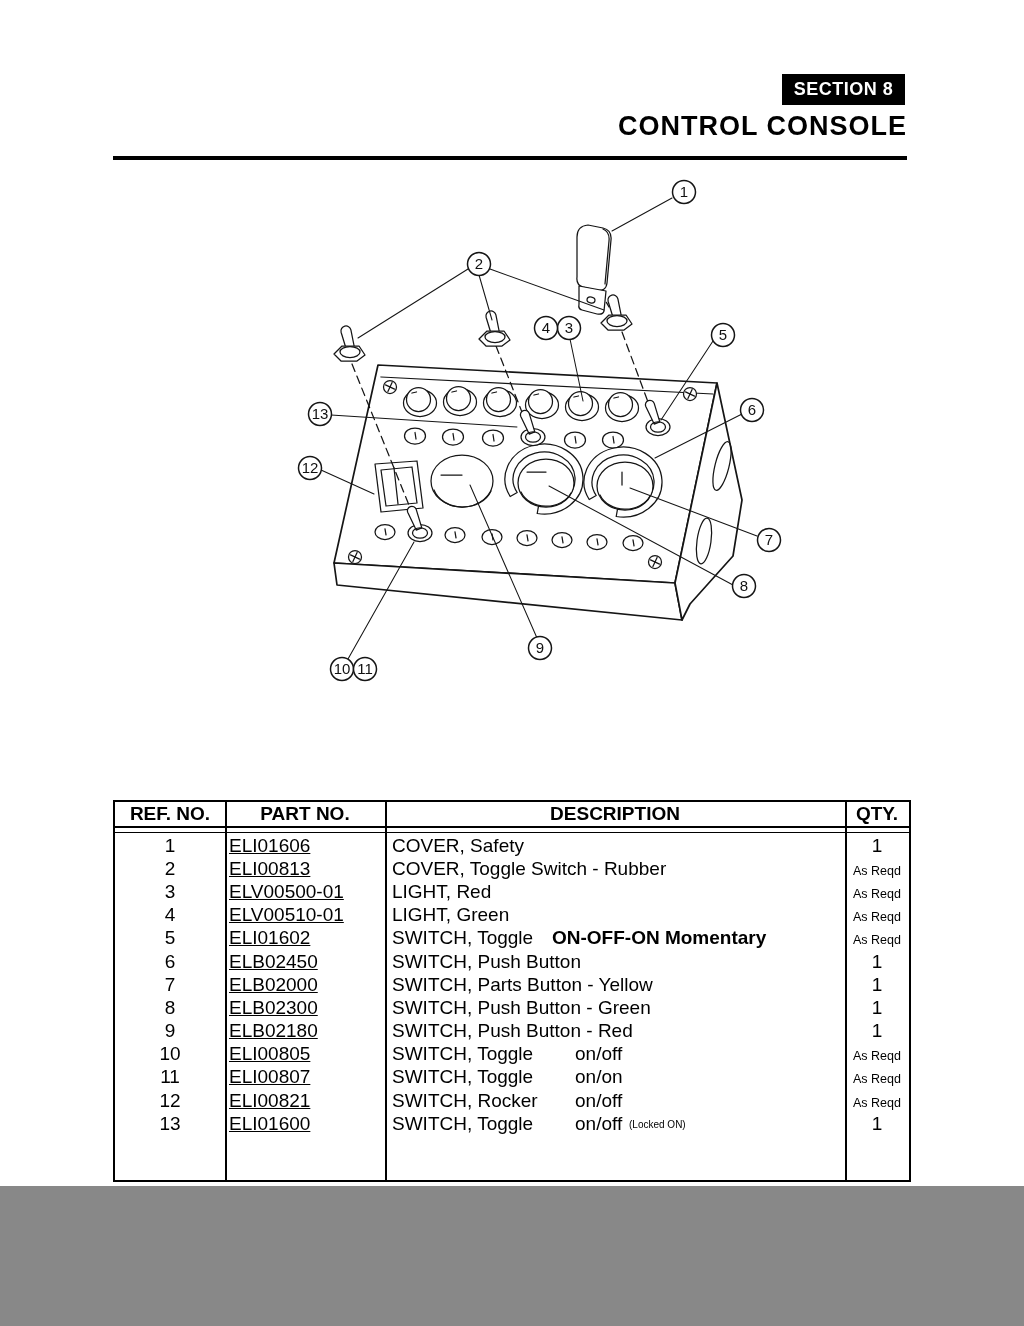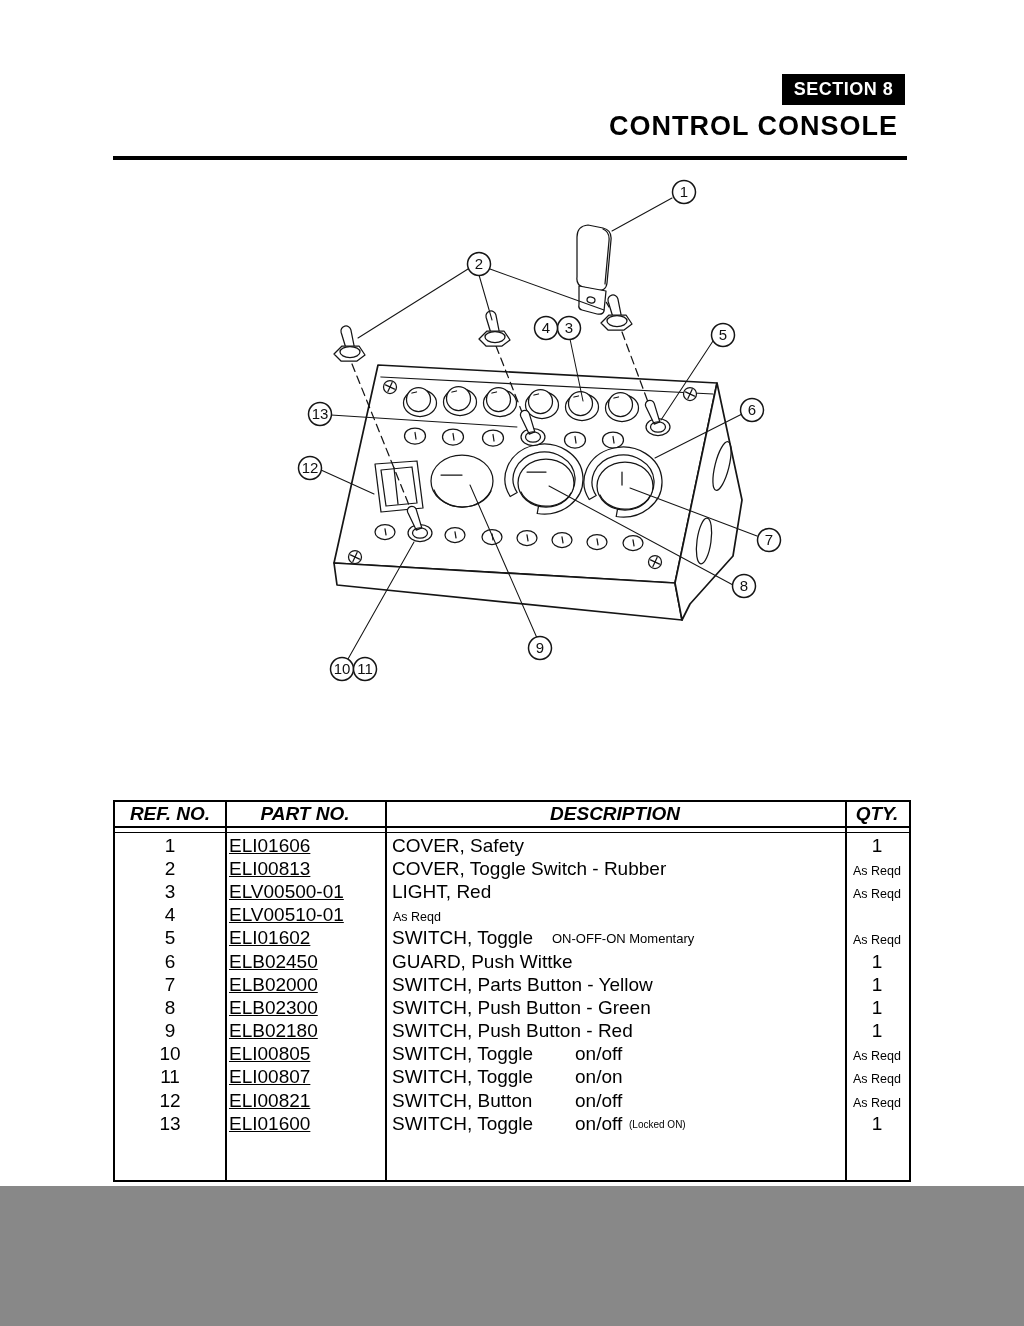--- a/index.html
+++ b/index.html
@@ -1,48 +1,48 @@
 <!DOCTYPE html>
 <html><head>
 <meta charset="utf-8">
 <style>
   html,body{margin:0;padding:0;background:#888;}
   #page{position:relative;width:1024px;height:1186px;background:#fff;margin:0 auto;
         font-family:"Liberation Sans",sans-serif;color:#000;overflow:hidden;}
   
   #section-badge{position:absolute;left:782px;top:74px;width:123px;height:31px;background:#000;
         color:#fff;font-weight:bold;font-size:18px;letter-spacing:.5px;display:flex;align-items:center;justify-content:center;}
-  #page-title{position:absolute;right:126px;top:111px;font-size:27px;font-weight:bold;letter-spacing:1px;white-space:nowrap;}
+  #page-title{position:absolute;right:117px;top:111px;font-size:27px;font-weight:bold;letter-spacing:1px;white-space:nowrap;}
   .rule{position:absolute;left:113px;width:794px;background:#000;}
   #rule-top{top:156px;height:4px;}
   #rule-bottom{top:1201px;height:4px;}
   
   #diagram{position:absolute;left:280px;top:172px;width:520px;height:534px;}
   svg .ln{fill:none;stroke:#151515;stroke-width:1.25;stroke-linejoin:round;stroke-linecap:round;}
   svg .fw{fill:#fff;stroke:#151515;stroke-width:1.25;stroke-linejoin:round;stroke-linecap:round;}
   svg .thick{stroke-width:1.7;}
   svg .dash{stroke-dasharray:8 5;}
   svg .lead{stroke-width:1.05;}
   svg .co circle{fill:#fff;stroke:#151515;stroke-width:1.5;}
   svg .co text{font:15px "Liberation Sans",sans-serif;fill:#111;text-anchor:middle;}
   
   #parts-table{position:absolute;left:113px;top:800px;width:794px;height:378px;border:2.5px solid #000;box-sizing:content-box;}
   #thead{position:absolute;top:0;left:0;right:0;height:24px;display:flex;align-items:center;
-        font-weight:bold;font-size:19px;border-bottom:2.2px solid #000;font-style:italic;}
+        font-weight:bold;font-size:19px;border-bottom:2.2px solid #000;}
   #thead .th{box-sizing:border-box;text-align:center;}
   #hline2{position:absolute;top:29.5px;left:0;right:0;height:1.6px;background:#000;}
   .vsep{position:absolute;top:0;bottom:0;width:1.6px;background:#000;}
   #vsep1{left:110px;} #vsep2{left:270px;} #vsep3{left:730px;}
   #tbody{position:absolute;top:32px;left:0;right:0;}
   .tr{height:23.2px;display:flex;align-items:center;font-size:19px;}
   .c1{width:110px;text-align:center;}
   .c2{width:160px;padding-left:4px;box-sizing:border-box;text-decoration:underline;}
   .c3{width:460px;padding-left:7px;box-sizing:border-box;position:relative;white-space:nowrap;}
   .c4{width:64px;text-align:center;position:relative;}
-  .dsm{position:absolute;left:167px;top:50%;transform:translateY(-50%);font-size:13px;white-space:nowrap;}
+  .dsm{position:absolute;left:167px;top:50%;transform:translateY(-50%);font-size:19px;white-space:nowrap;font-weight:bold;}
   .dtab{position:absolute;left:190px;top:50%;transform:translateY(-50%);white-space:nowrap;}
   .dtabsm{position:absolute;left:244px;top:50%;transform:translateY(-50%);font-size:10px;white-space:nowrap;}
   .qn{font-size:19px;} .qs{font-size:12.5px;}
   
   #footer-text{position:absolute;left:121px;top:1263px;font-size:15px;white-space:nowrap;}
   #footer-page{position:absolute;left:500px;top:1263px;font-size:15px;}
 </style>
 </head>
 <body>
 
@@ -327,32 +327,33 @@
       </div>
       <div class="tr">
         <div class="c1">3</div>
         <div class="c2">ELV00500-01</div>
         <div class="c3"><span class="dmain">LIGHT, Red</span><span class="dsm"></span><span class="dtab"></span><span class="dtabsm"></span></div>
         <div class="c4"><span class="qn"></span><span class="qs">As Reqd</span></div>
       </div>
       <div class="tr">
         <div class="c1">4</div>
         <div class="c2">ELV00510-01</div>
+        <div class="c3"><span class="dmain">LIGHT, Green</span><span class="dsm"></span><span class="dtab"></span><span class="dtabsm"></span></div>
         <div class="c4"><span class="qn"></span><span class="qs">As Reqd</span></div>
       </div>
       <div class="tr">
         <div class="c1">5</div>
         <div class="c2">ELI01602</div>
         <div class="c3"><span class="dmain">SWITCH, Toggle</span><span class="dsm">ON-OFF-ON Momentary</span><span class="dtab"></span><span class="dtabsm"></span></div>
         <div class="c4"><span class="qn"></span><span class="qs">As Reqd</span></div>
       </div>
       <div class="tr">
         <div class="c1">6</div>
         <div class="c2">ELB02450</div>
-        <div class="c3"><span class="dmain">GUARD, Push Wittke</span><span class="dsm"></span><span class="dtab"></span><span class="dtabsm"></span></div>
+        <div class="c3"><span class="dmain">SWITCH, Push Button</span><span class="dsm"></span><span class="dtab"></span><span class="dtabsm"></span></div>
         <div class="c4"><span class="qn">1</span><span class="qs"></span></div>
       </div>
       <div class="tr">
         <div class="c1">7</div>
         <div class="c2">ELB02000</div>
         <div class="c3"><span class="dmain">SWITCH, Parts Button - Yellow</span><span class="dsm"></span><span class="dtab"></span><span class="dtabsm"></span></div>
         <div class="c4"><span class="qn">1</span><span class="qs"></span></div>
       </div>
       <div class="tr">
         <div class="c1">8</div>
@@ -374,21 +375,21 @@
       </div>
       <div class="tr">
         <div class="c1">11</div>
         <div class="c2">ELI00807</div>
         <div class="c3"><span class="dmain">SWITCH, Toggle</span><span class="dsm"></span><span class="dtab">on/on</span><span class="dtabsm"></span></div>
         <div class="c4"><span class="qn"></span><span class="qs">As Reqd</span></div>
       </div>
       <div class="tr">
         <div class="c1">12</div>
         <div class="c2">ELI00821</div>
-        <div class="c3"><span class="dmain">SWITCH, Button</span><span class="dsm"></span><span class="dtab">on/off</span><span class="dtabsm"></span></div>
+        <div class="c3"><span class="dmain">SWITCH, Rocker</span><span class="dsm"></span><span class="dtab">on/off</span><span class="dtabsm"></span></div>
         <div class="c4"><span class="qn"></span><span class="qs">As Reqd</span></div>
       </div>
       <div class="tr">
         <div class="c1">13</div>
         <div class="c2">ELI01600</div>
         <div class="c3"><span class="dmain">SWITCH, Toggle</span><span class="dsm"></span><span class="dtab">on/off</span><span class="dtabsm">(Locked ON)</span></div>
         <div class="c4"><span class="qn">1</span><span class="qs"></span></div>
       </div>
     </div>
 

